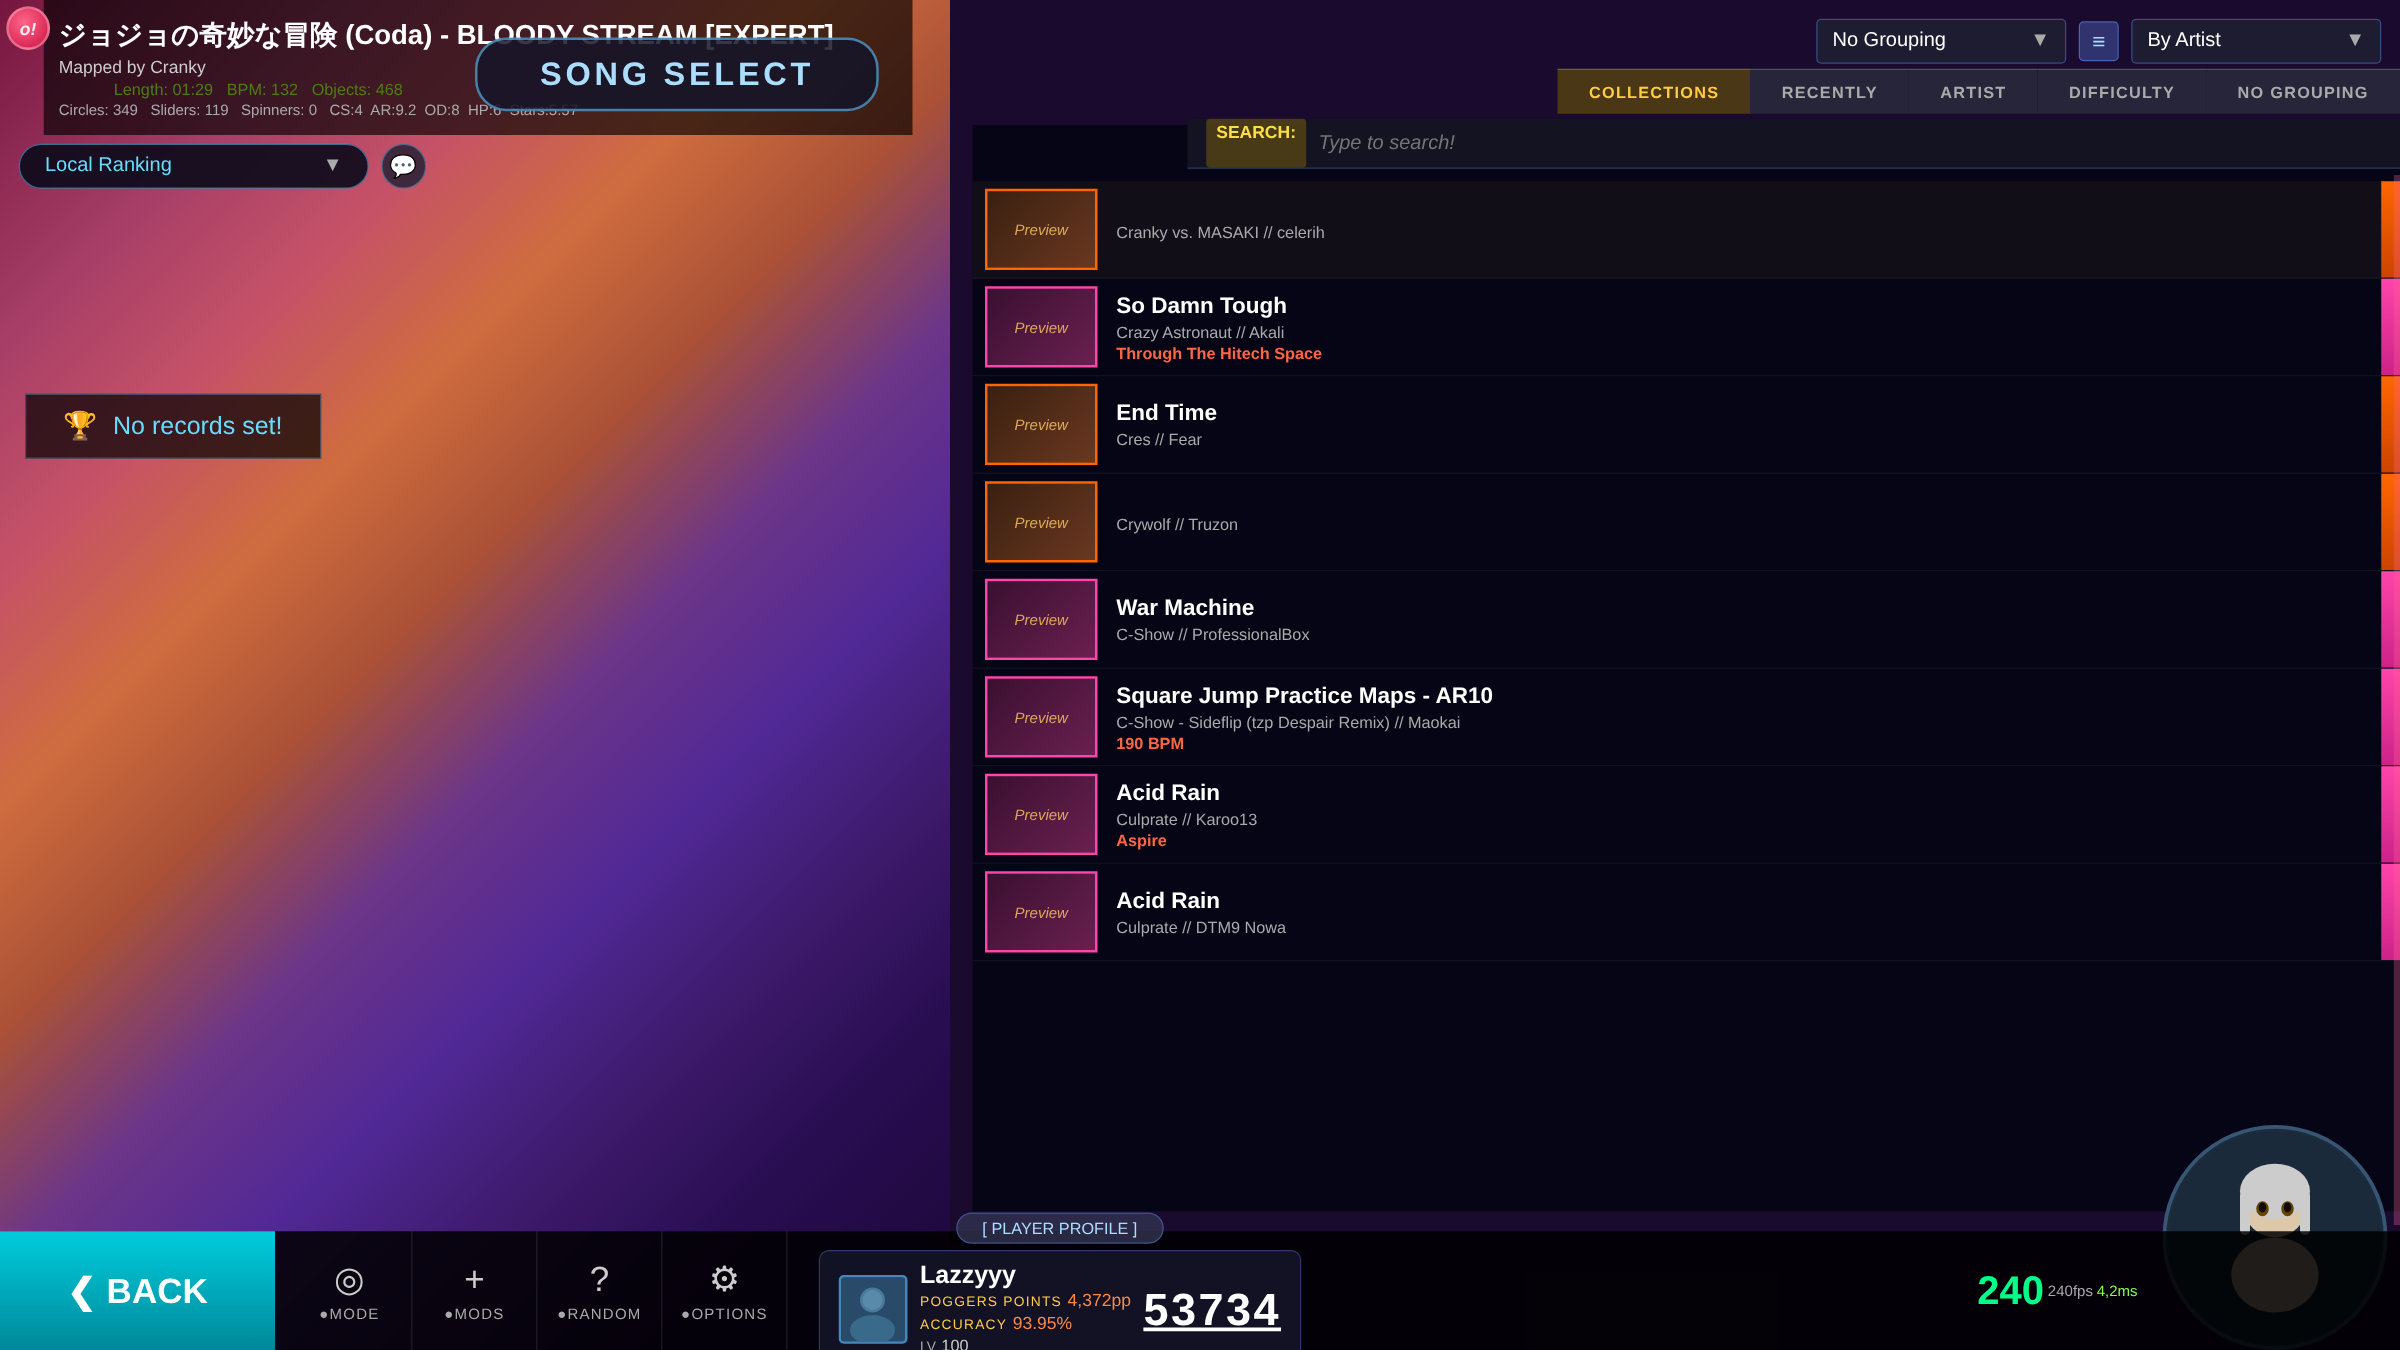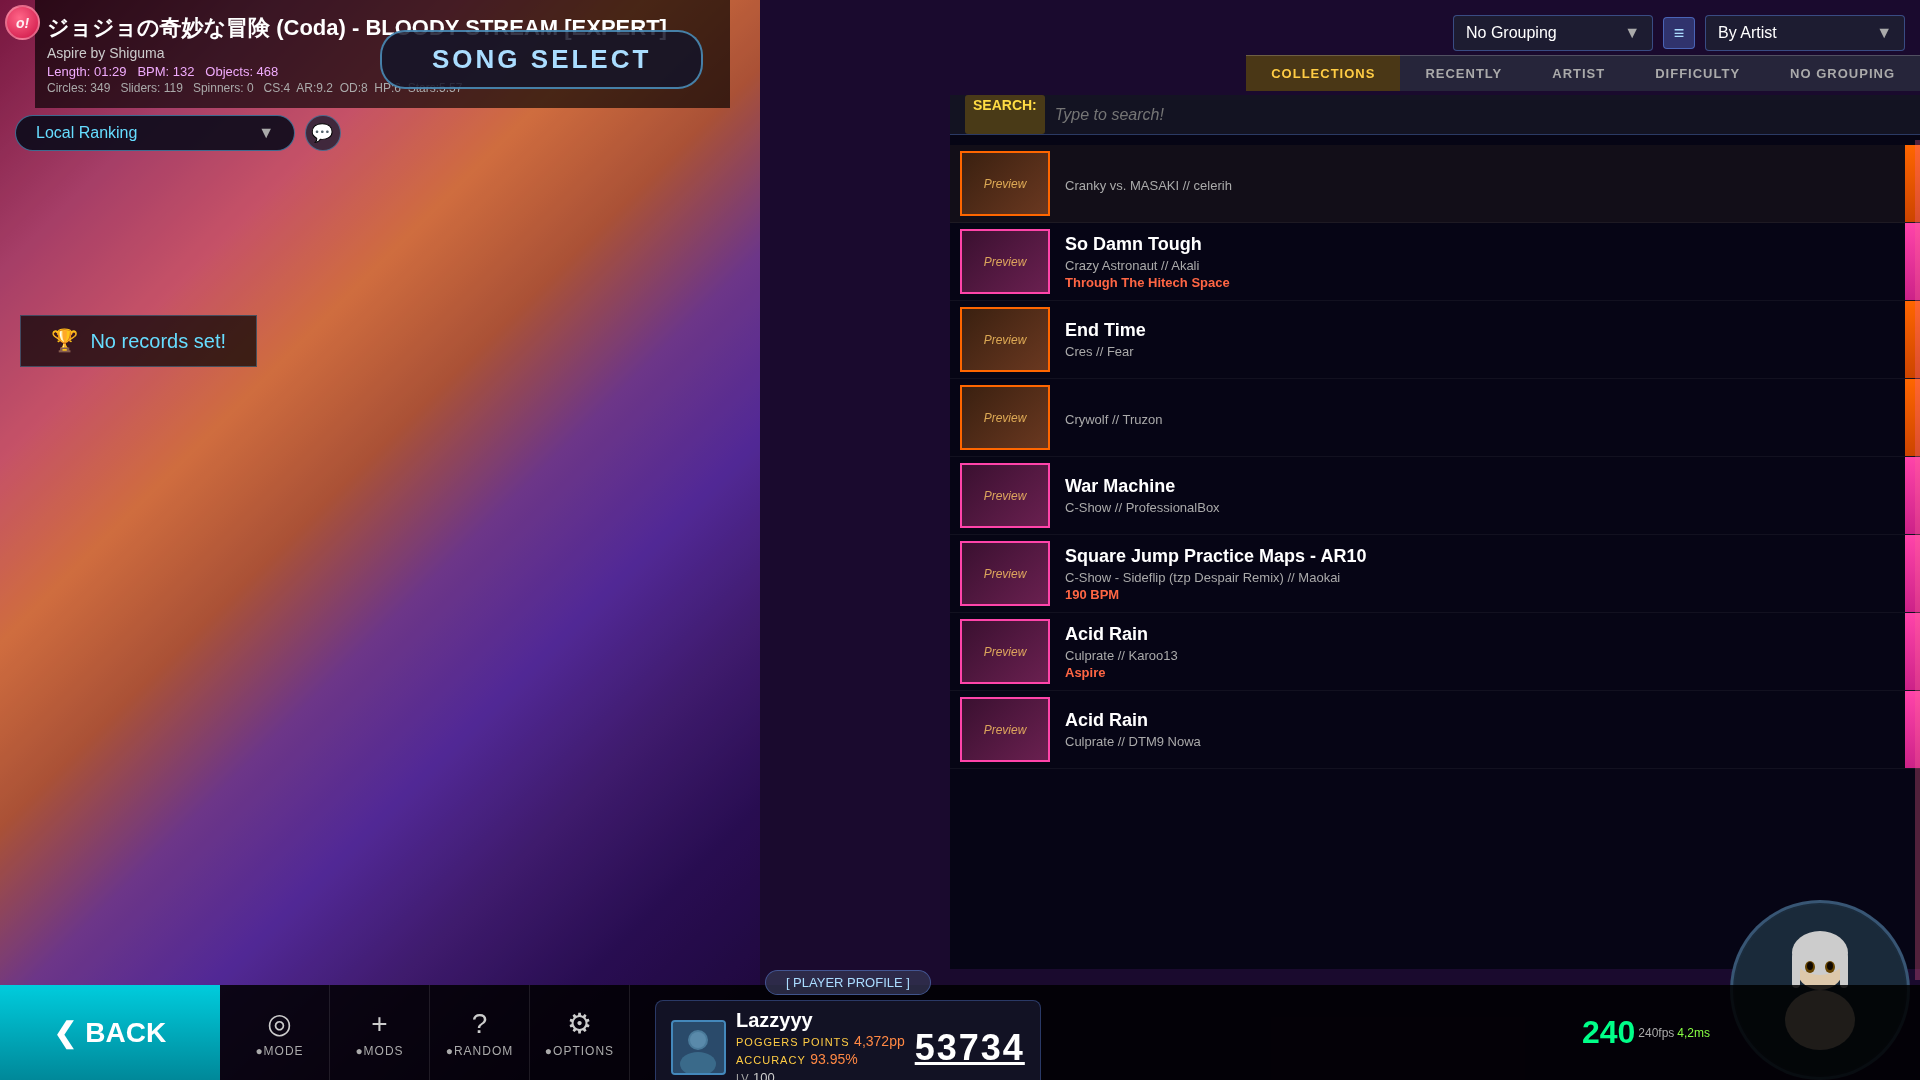--- a/index.html
+++ b/index.html
@@ -48,22 +48,23 @@
     }
 
     .song-mapper {
       font-size: 14px;
       color: #ccc;
       margin-top: 2px;
     }
 
     .song-details {
       font-size: 13px;
-      color: #f0abfc;
+      color: #4d7c0f;
       margin-top: 3px;
+      margin-left: 44px;
     }
 
     .song-stats {
       font-size: 12px;
       color: #aaa;
       margin-top: 2px;
     }
 
     
     .song-select-title-container {
@@ -249,21 +250,21 @@
     .no-records-text {
       color: #66ddff;
       font-size: 20px;
     }
 
     
     .song-list-panel {
       position: absolute;
       top: 100px;
       right: 0;
-      width: 970px;
+      width: 1142px;
       bottom: 111px;
       background: rgba(5,5,20,0.95);
       overflow-y: auto;
       z-index: 5;
       padding-top: 45px;
     }
 
     .song-list-panel::-webkit-scrollbar {
       width: 8px;
     }
@@ -595,21 +596,21 @@
 
 <div class="bg-artwork"></div>
 <div class="bg-overlay"></div>
 
 <div class="osu-logo">
   <div class="osu-logo-circle">o!</div>
 </div>
 
 <div class="song-info" style="position:absolute;top:0;left:35px;width:695px;background:rgba(0,0,0,0.65);padding:13px 12px;z-index:10;">
   <div class="song-title">ジョジョの奇妙な冒険 (Coda) - BLOODY STREAM [EXPERT]</div>
-  <div class="song-mapper">Aspire by Shiguma</div>
+  <div class="song-mapper">Mapped by Cranky</div>
   <div class="song-details">
     <span>Length: 01:29</span>&nbsp;&nbsp;
     <span>BPM: 132</span>&nbsp;&nbsp;
     <span>Objects: 468</span>
   </div>
   <div class="song-stats">
     <span>Circles: 349</span>&nbsp;&nbsp;
     <span>Sliders: 119</span>&nbsp;&nbsp;
     <span>Spinners: 0</span>&nbsp;&nbsp;
     <span>CS:4</span>&nbsp;

